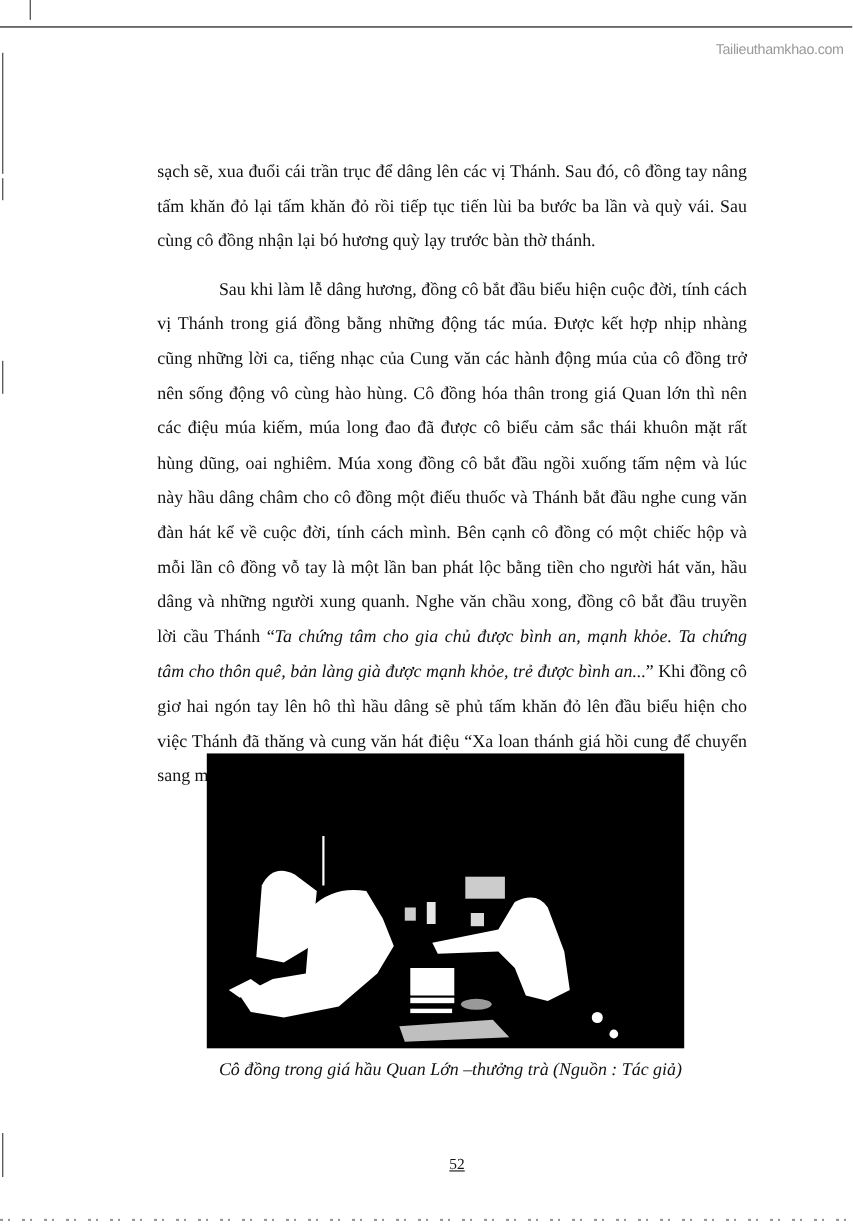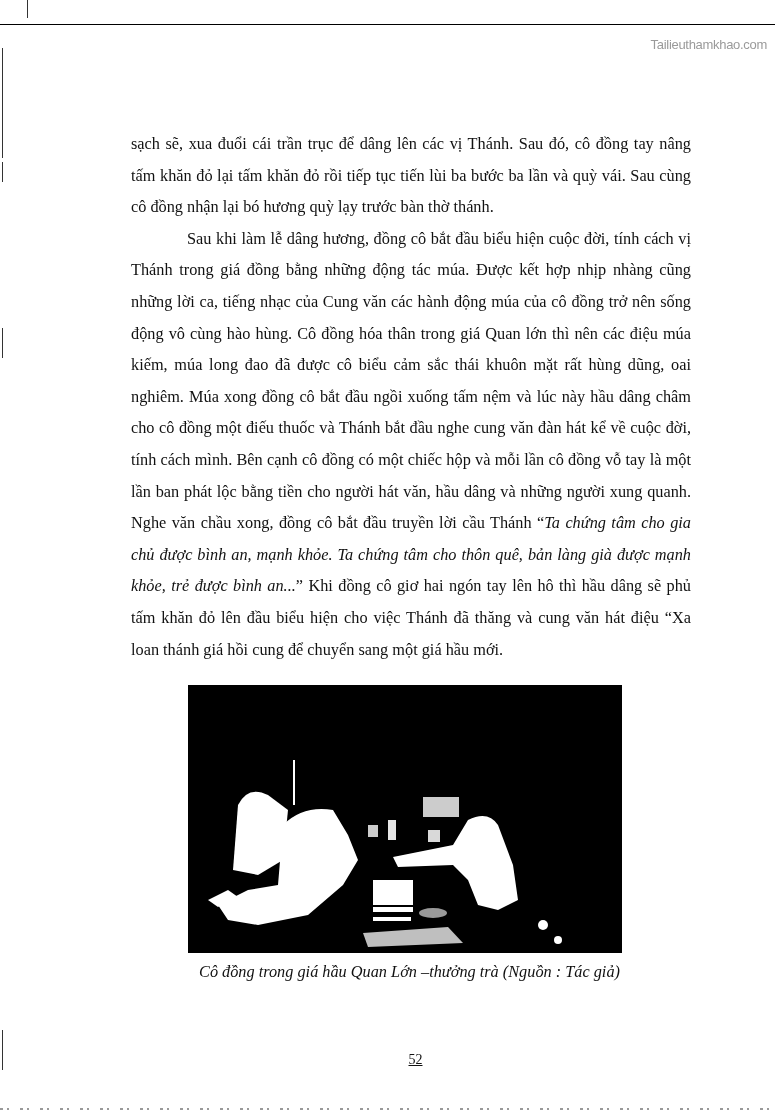--- a/index.html
+++ b/index.html
@@ -12,21 +12,21 @@
     position: absolute; right: 8px; top: 6px;
     font-family: "Liberation Sans", sans-serif; font-size: 13px; color: #9a9a9a;
     letter-spacing: -0.3px;
     margin-top: 31px;
   }
   .left-margin-line { position: absolute; left: 2px; width: 1px; background: #333; }
   .body-text {
     position: absolute; left: 131px; top: 128px; width: 560px;
     font-size: 16.3px; line-height: 31.6px; text-align: justify;
   }
-  .body-text p { margin: 0; }
+  .body-text p { margin: 12px; }
   .body-text p.indent { text-indent: 56px; }
   .body-text em { font-style: italic; }
   .photo {
     position: absolute; left: 188px; top: 685px; width: 434px; height: 268px;
     background: #000; overflow: hidden;
   }
   .caption {
     position: absolute; left: 0; width: 775px; top: 962px; text-align: center;
     font-style: italic; font-size: 16.3px; padding-left: 44px; box-sizing: border-box;
   }

